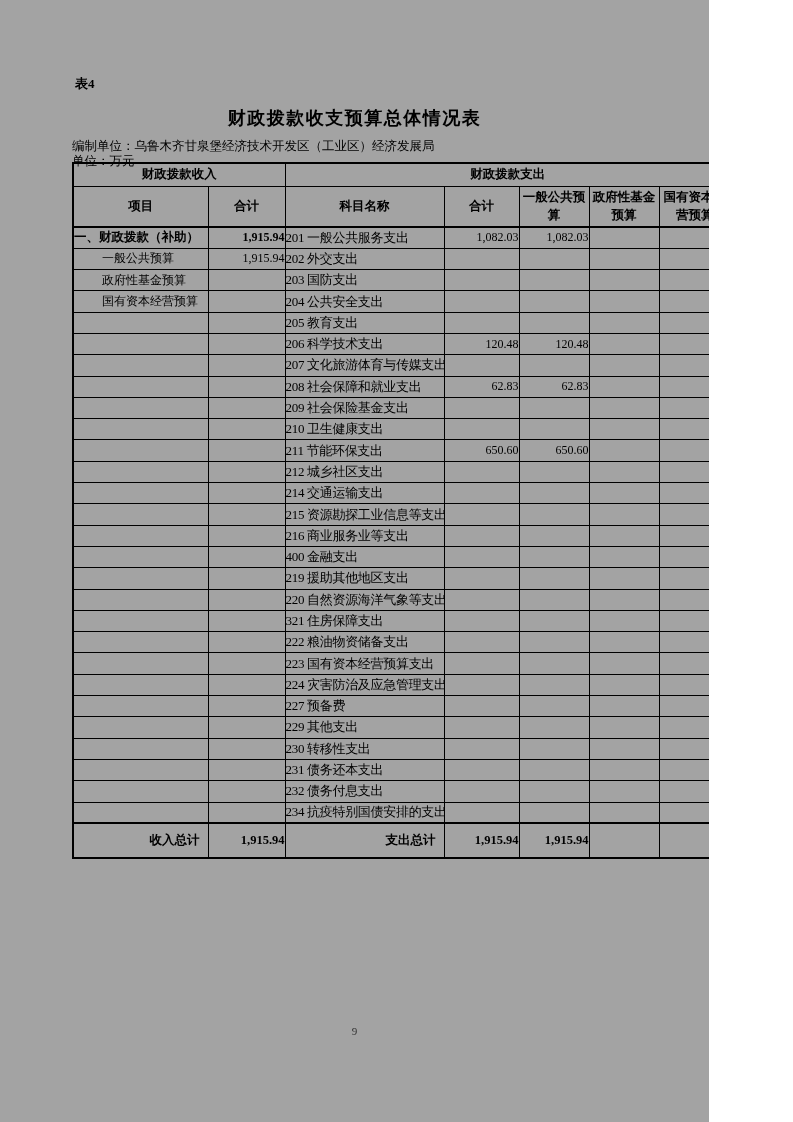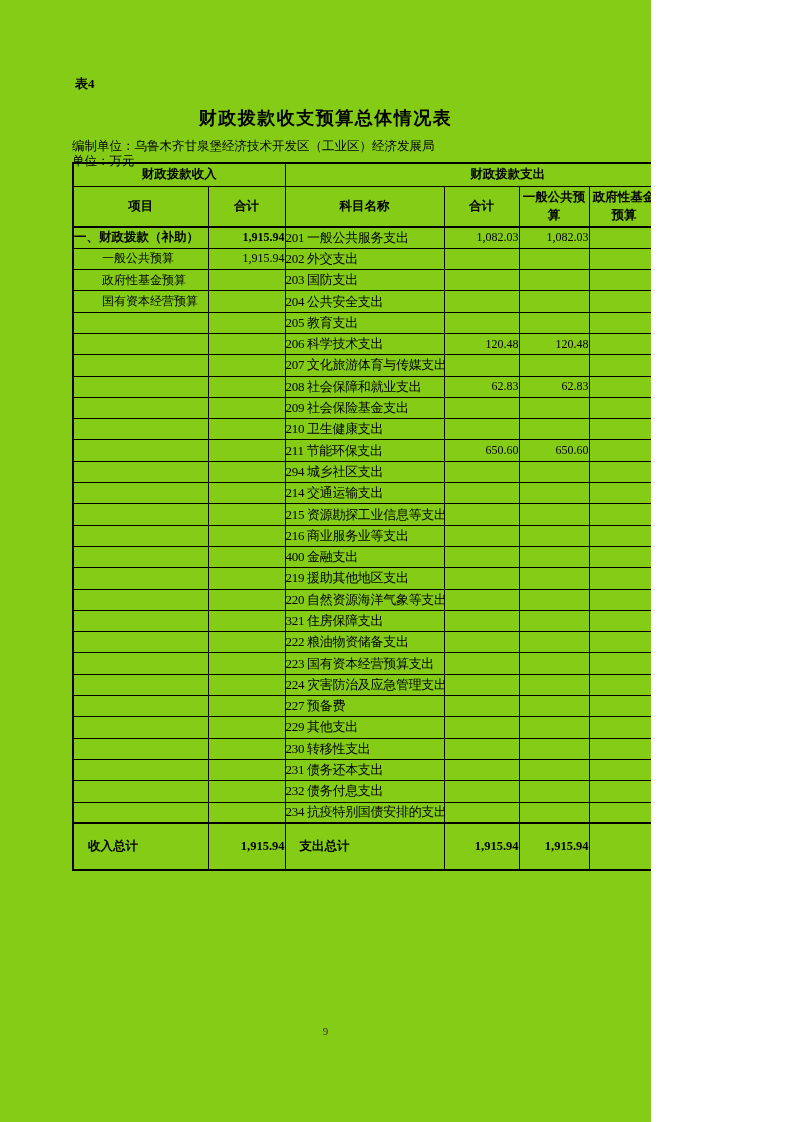--- a/index.html
+++ b/index.html
@@ -1,21 +1,21 @@
 <!DOCTYPE html>
 <html><head>
 <meta charset="utf-8">
 <style>
   * { box-sizing: border-box; }
   html, body { margin: 0; padding: 0; background: #ffffff; }
   .page {
     position: relative;
-    width: 651px;
+    width: 709px;
     height: 1122px;
-    background: #84cc16;
+    background: #a3a3a3;
     color: #000000;
     font-family: "Liberation Serif", serif;
     overflow: hidden;
     text-decoration: underline;
   }
   .table-tag {
     position: absolute;
     left: 75px;
     top: 75px;
     font-size: 13px;
@@ -80,21 +80,21 @@
   .c-item.indent { padding-left: 28px; font-size: 12px; }
   .c-num    { text-align: right; padding-right: 2px; }
   .c-subject{ text-align: left; padding-left: 2px; font-size: 13px; letter-spacing: -0.3px; }
   .bold { font-weight: 700; }
   .total-row td {
     height: 20px;
     font-size: 12.5px;
     font-weight: 700;
     border-top: 2px solid #000000;
   }
-  .total-row .c-label { text-align: left; padding: 14px; }
+  .total-row .c-label { text-align: right; padding: 8px; }
   .page-number {
     position: absolute;
     top: 1025px;
     left: 0;
     width: 100%;
     text-align: center;
     font-size: 11px;
     color: #333333;
   }
 </style>
@@ -233,21 +233,21 @@
           <td class="c-num"></td>
           <td class="c-subject">211 节能环保支出</td>
           <td class="c-num">650.60</td>
           <td class="c-num">650.60</td>
           <td class="c-num"></td>
           <td class="c-num"></td>
         </tr>
         <tr>
           <td class="c-item"></td>
           <td class="c-num"></td>
-          <td class="c-subject">294 城乡社区支出</td>
+          <td class="c-subject">212 城乡社区支出</td>
           <td class="c-num"></td>
           <td class="c-num"></td>
           <td class="c-num"></td>
           <td class="c-num"></td>
         </tr>
         <tr>
           <td class="c-item"></td>
           <td class="c-num"></td>
           <td class="c-subject">214 交通运输支出</td>
           <td class="c-num"></td>

